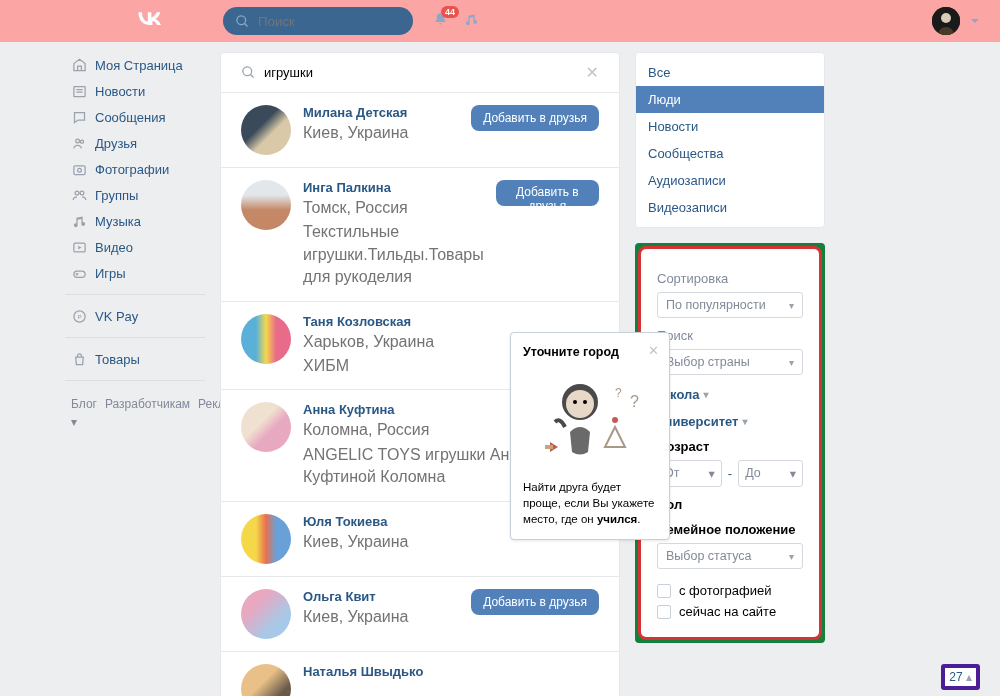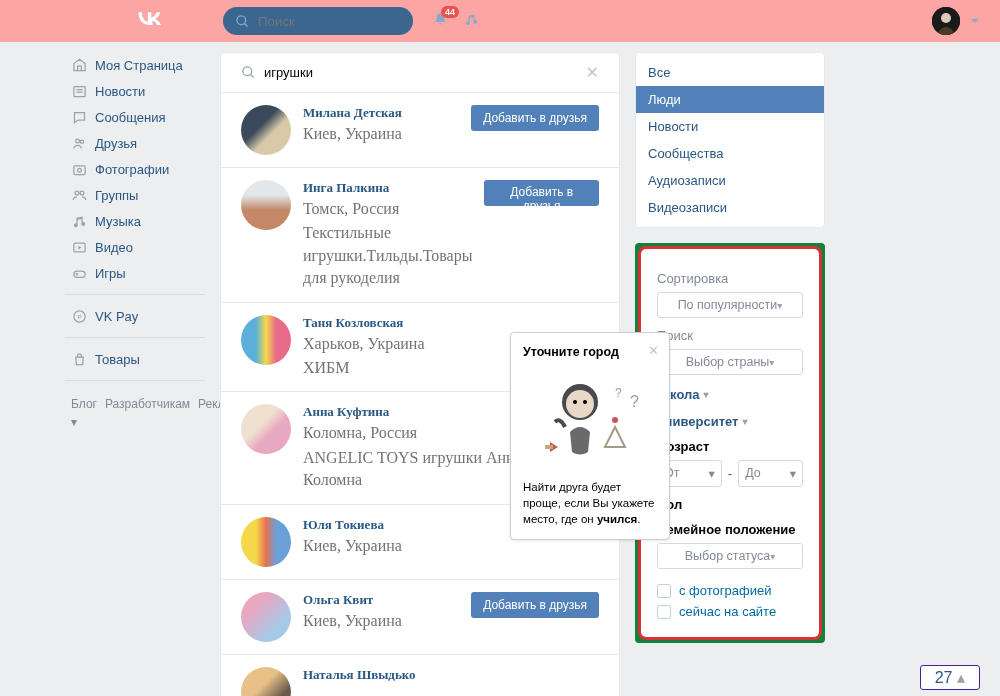--- a/index.html
+++ b/index.html
@@ -21,58 +21,58 @@
 .footer-links span { margin-right: 8px; }
 .main { width: 400px; background: #fff; border: 1px solid #e7e8ec; border-radius: 4px; }
 .main-header { padding: 14px 20px 10px; border-bottom: 1px solid #e7e8ec; }
 .main-title { color: #000; font-size: 13px; }
 .main-title span { color: #939393; margin-left: 6px; }
 .main-search { padding: 10px 20px; border-bottom: 1px solid #e7e8ec; display: flex; align-items: center; gap: 8px; }
 .main-search input { border: none; outline: none; flex: 1; font-size: 13px; }
 .main-search .close-x { color: #c1c4cb; cursor: pointer; font-size: 16px; }
 .result { display: flex; padding: 12px 20px; border-bottom: 1px solid #e7e8ec; gap: 12px; position: relative; }
 .result-av { width: 50px; height: 50px; border-radius: 50%; background: #e1e4e8; flex-shrink: 0; overflow: hidden; }
-.result-info { flex: 1; font-family: Liberation Serif, serif; }
+.result-info { flex: 1; }
 .result-name { color: #2a5885; font-weight: 600; }
 .result-sub { color: #737373; font-size: 16px; margin-top: 2px; line-height: 1.4; }
-.add-btn { background: #5181b8; color: #fff; border: none; border-radius: 3px; padding: 5px 12px; font-size: 12px; cursor: pointer; height: 26px; align-self: flex-start; }
+.add-btn { background: #5181b8; color: #fff; border: none; border-radius: 8px; padding: 5px 12px; font-size: 12px; cursor: pointer; height: 26px; align-self: flex-start; }
 .rbar { width: 190px; }
 .tabs { background: #fff; border: 1px solid #e7e8ec; border-radius: 4px; padding: 6px 0; margin-bottom: 15px; }
 .tab { padding: 6px 12px; cursor: pointer; color: #2a5885; }
 .tab.active { background: #5181b8; color: #fff; }
 .filters { background: #fff; border: 6px solid #15803d; border-radius: 4px; padding: 12px 16px; position: relative; }
 .filter-highlight { position: absolute; inset: -3px; border: 3px solid #d43434; border-radius: 8px; pointer-events: none; }
 .flabel { color: #828a99; font-size: 13px; margin-bottom: 6px; margin-top: 10px; }
 .flabel:first-child { margin-top: 0; }
-.fselect { border: 1px solid #d3d9de; border-radius: 3px; padding: 5px 8px; color: #828a99; font-size: 12.5px; display: flex; justify-content: center; align-items: center; cursor: pointer; }
+.fselect { border: 1px solid #d3d9de; border-radius: 3px; padding: 5px 8px; color: #828a99; font-size: 12.5px; display: flex; justify-content: space-between; align-items: center; cursor: pointer; }
 .fselect .chev { color: #99a2ad; font-size: 10px; }
 .flabel-link { color: #2a5885; font-weight: 600; display: flex; align-items: center; gap: 4px; margin-top: 12px; cursor: pointer; }
 .age-row { display: flex; align-items: center; gap: 6px; }
 .age-sel { flex: 1; border: 1px solid #d3d9de; border-radius: 3px; padding: 5px 6px; color: #828a99; font-size: 12.5px; display: flex; justify-content: space-between; }
 .radio-row { display: flex; align-items: center; gap: 8px; margin: 6px 0; cursor: pointer; color: #000; }
 .radio { width: 14px; height: 14px; border: 1px solid #c5d0db; border-radius: 50%; display: inline-flex; align-items: center; justify-content: center; }
 .radio.checked::after { content: ''; width: 6px; height: 6px; background: #5181b8; border-radius: 50%; }
 .radio.checked { border-color: #5181b8; }
-.check-row { display: flex; align-items: center; gap: 8px; margin: 6px 0; cursor: pointer; color: #0369a1; }
+.check-row { display: flex; align-items: center; gap: 8px; margin: 6px 0; cursor: pointer; color: #000000; }
 .checkbox { width: 14px; height: 14px; border: 1px solid #c5d0db; border-radius: 2px; }
 .popup { position: absolute; left: 510px; top: 332px; width: 160px; background: #fff; border: 1px solid #c5d0db; border-radius: 4px; padding: 12px; box-shadow: 0 1px 3px rgba(0,0,0,0.1); z-index: 10; }
 .popup-title { font-weight: 600; color: #000; font-size: 12.5px; }
 .popup-close { position: absolute; right: 10px; top: 10px; color: #c1c4cb; cursor: pointer; }
 .popup-img { width: 100%; height: 100px; margin: 10px 0; display: flex; align-items: center; justify-content: center; }
 .popup-text { font-size: 11.5px; color: #000; line-height: 1.4; }
 .popup-text b { font-weight: 600; }
 .av1 { background: linear-gradient(135deg, #3a4a5a 40%, #d9c9a8 60%); }
 .av2 { background: linear-gradient(180deg, #e2e7ec 30%, #c48866 60%); }
 .av3 { background: linear-gradient(90deg, #5ab0d8 30%, #f5d84a 50%, #e86b8a 70%); }
 .av4 { background: linear-gradient(135deg, #f0e0d0 40%, #e8a8c0 60%); }
 .av5 { background: linear-gradient(90deg, #f5d84a 30%, #e87050 50%, #6aa0d8 70%); }
 .av6 { background: linear-gradient(135deg, #e8a8c0 30%, #a8c8e8 70%); }
 .av7 { background: linear-gradient(135deg, #e8c088 40%, #6a5a4a 70%); }
 .svg-ic { width: 15px; height: 15px; fill: #99a2ad; }
-.badge-br { position: fixed; bottom: 6px; right: 20px; background: #fff; border: 1px solid #4c1d95; border-radius: 3px; padding: 2px 14px; color: #2a5885; font-size: 16px; }
+.badge-br { position: fixed; bottom: 6px; right: 20px; background: #fff; border: 4px solid #4c1d95; border-radius: 3px; padding: 2px 4px; color: #2a5885; font-size: 12px; }
 </style>
 </head>
 <body>
 
 <div class="topbar">
   <div class="logo">
     <svg width="28" height="28" viewBox="0 0 24 24">
         <path fill="#fff" d="M13 18c-6 0-10-4-10-11h3c0 5 2.5 8 5 8v-8h3v4.5c2-0.3 4-2.5 4.5-4.5h3c-0.5 3-2.5 5-4 5.8 1.5 0.7 4 2.7 4.7 5.2h-3.2c-0.7-2-2.5-3.5-4-3.7V18h-2z"></path>
       </svg>
   </div>

